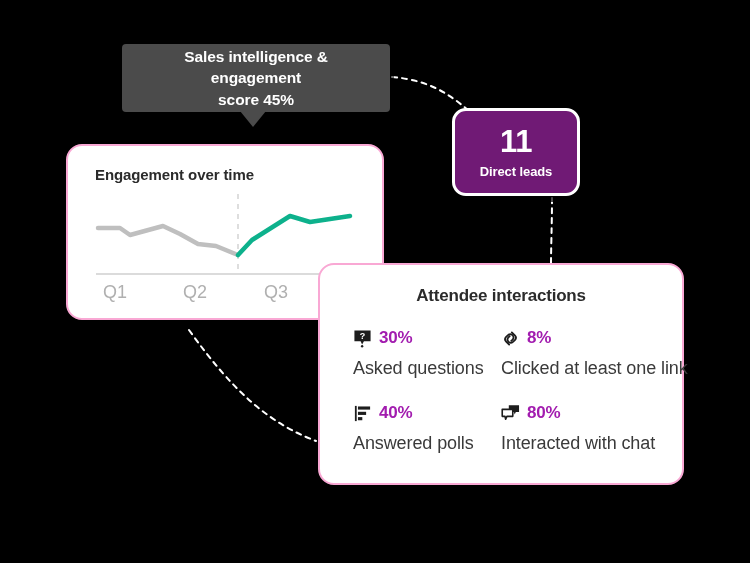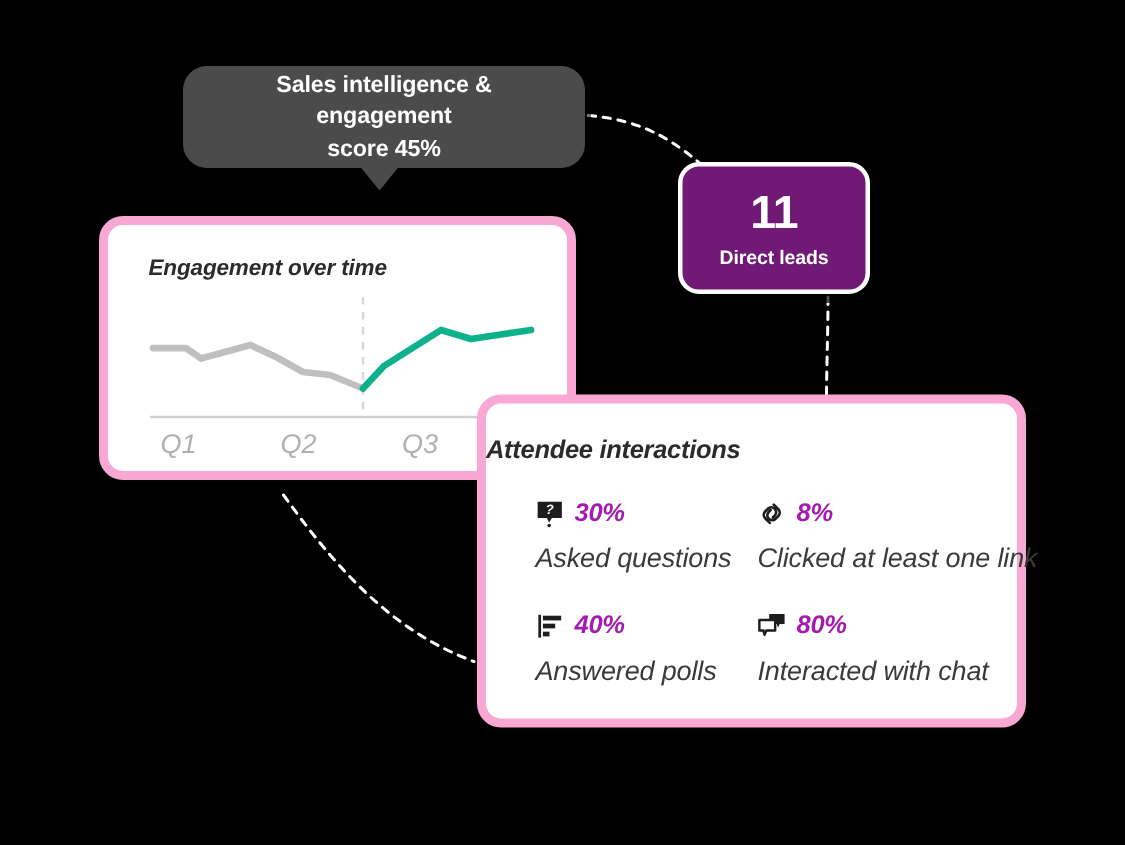--- a/index.html
+++ b/index.html
@@ -26,21 +26,21 @@
   }
 
   
   .tooltip-card {
     position: absolute;
     left: 122px;
     top: 44px;
     width: 268px;
     height: 68px;
     background: #4b4b4b;
-    border-radius: 16px;
+    border-radius: 4px;
     box-shadow: 4px 5px 0 rgba(0,0,0,0.55);
     z-index: 6;
     display: flex;
     align-items: center;
     justify-content: center;
   }
   .tooltip-text {
     color: #ffffff;
     font-size: 15.5px;
     font-weight: bold;
@@ -57,25 +57,24 @@
     border-left: 13px solid transparent;
     border-right: 13px solid transparent;
     border-top: 16px solid #4b4b4b;
     z-index: 6;
   }
 
   
   .card {
     position: absolute;
     background: #ffffff;
-    border: 6px solid #f9a8d4;
+    border: 2px solid #f9a8d4;
     border-radius: 16px;
     box-shadow: 7px 8px 0 rgba(0,0,0,0.75);
     box-sizing: border-box;
-    font-style: italic;
   }
 
   
   #chart-card {
     left: 66px;
     top: 144px;
     width: 318px;
     height: 176px;
     z-index: 3;
   }
@@ -152,20 +151,21 @@
     width: 366px;
     height: 222px;
     z-index: 4;
     padding: 0;
   }
   .interactions-title {
     position: absolute;
     left: 0;
     top: 21px;
     width: 100%;
+    text-align: center;
     font-size: 17px;
     font-weight: bold;
     color: #2b2b2b;
     letter-spacing: -0.2px;
   }
   .metrics-grid {
     position: absolute;
     left: 33px;
     top: 61px;
     width: 300px;

